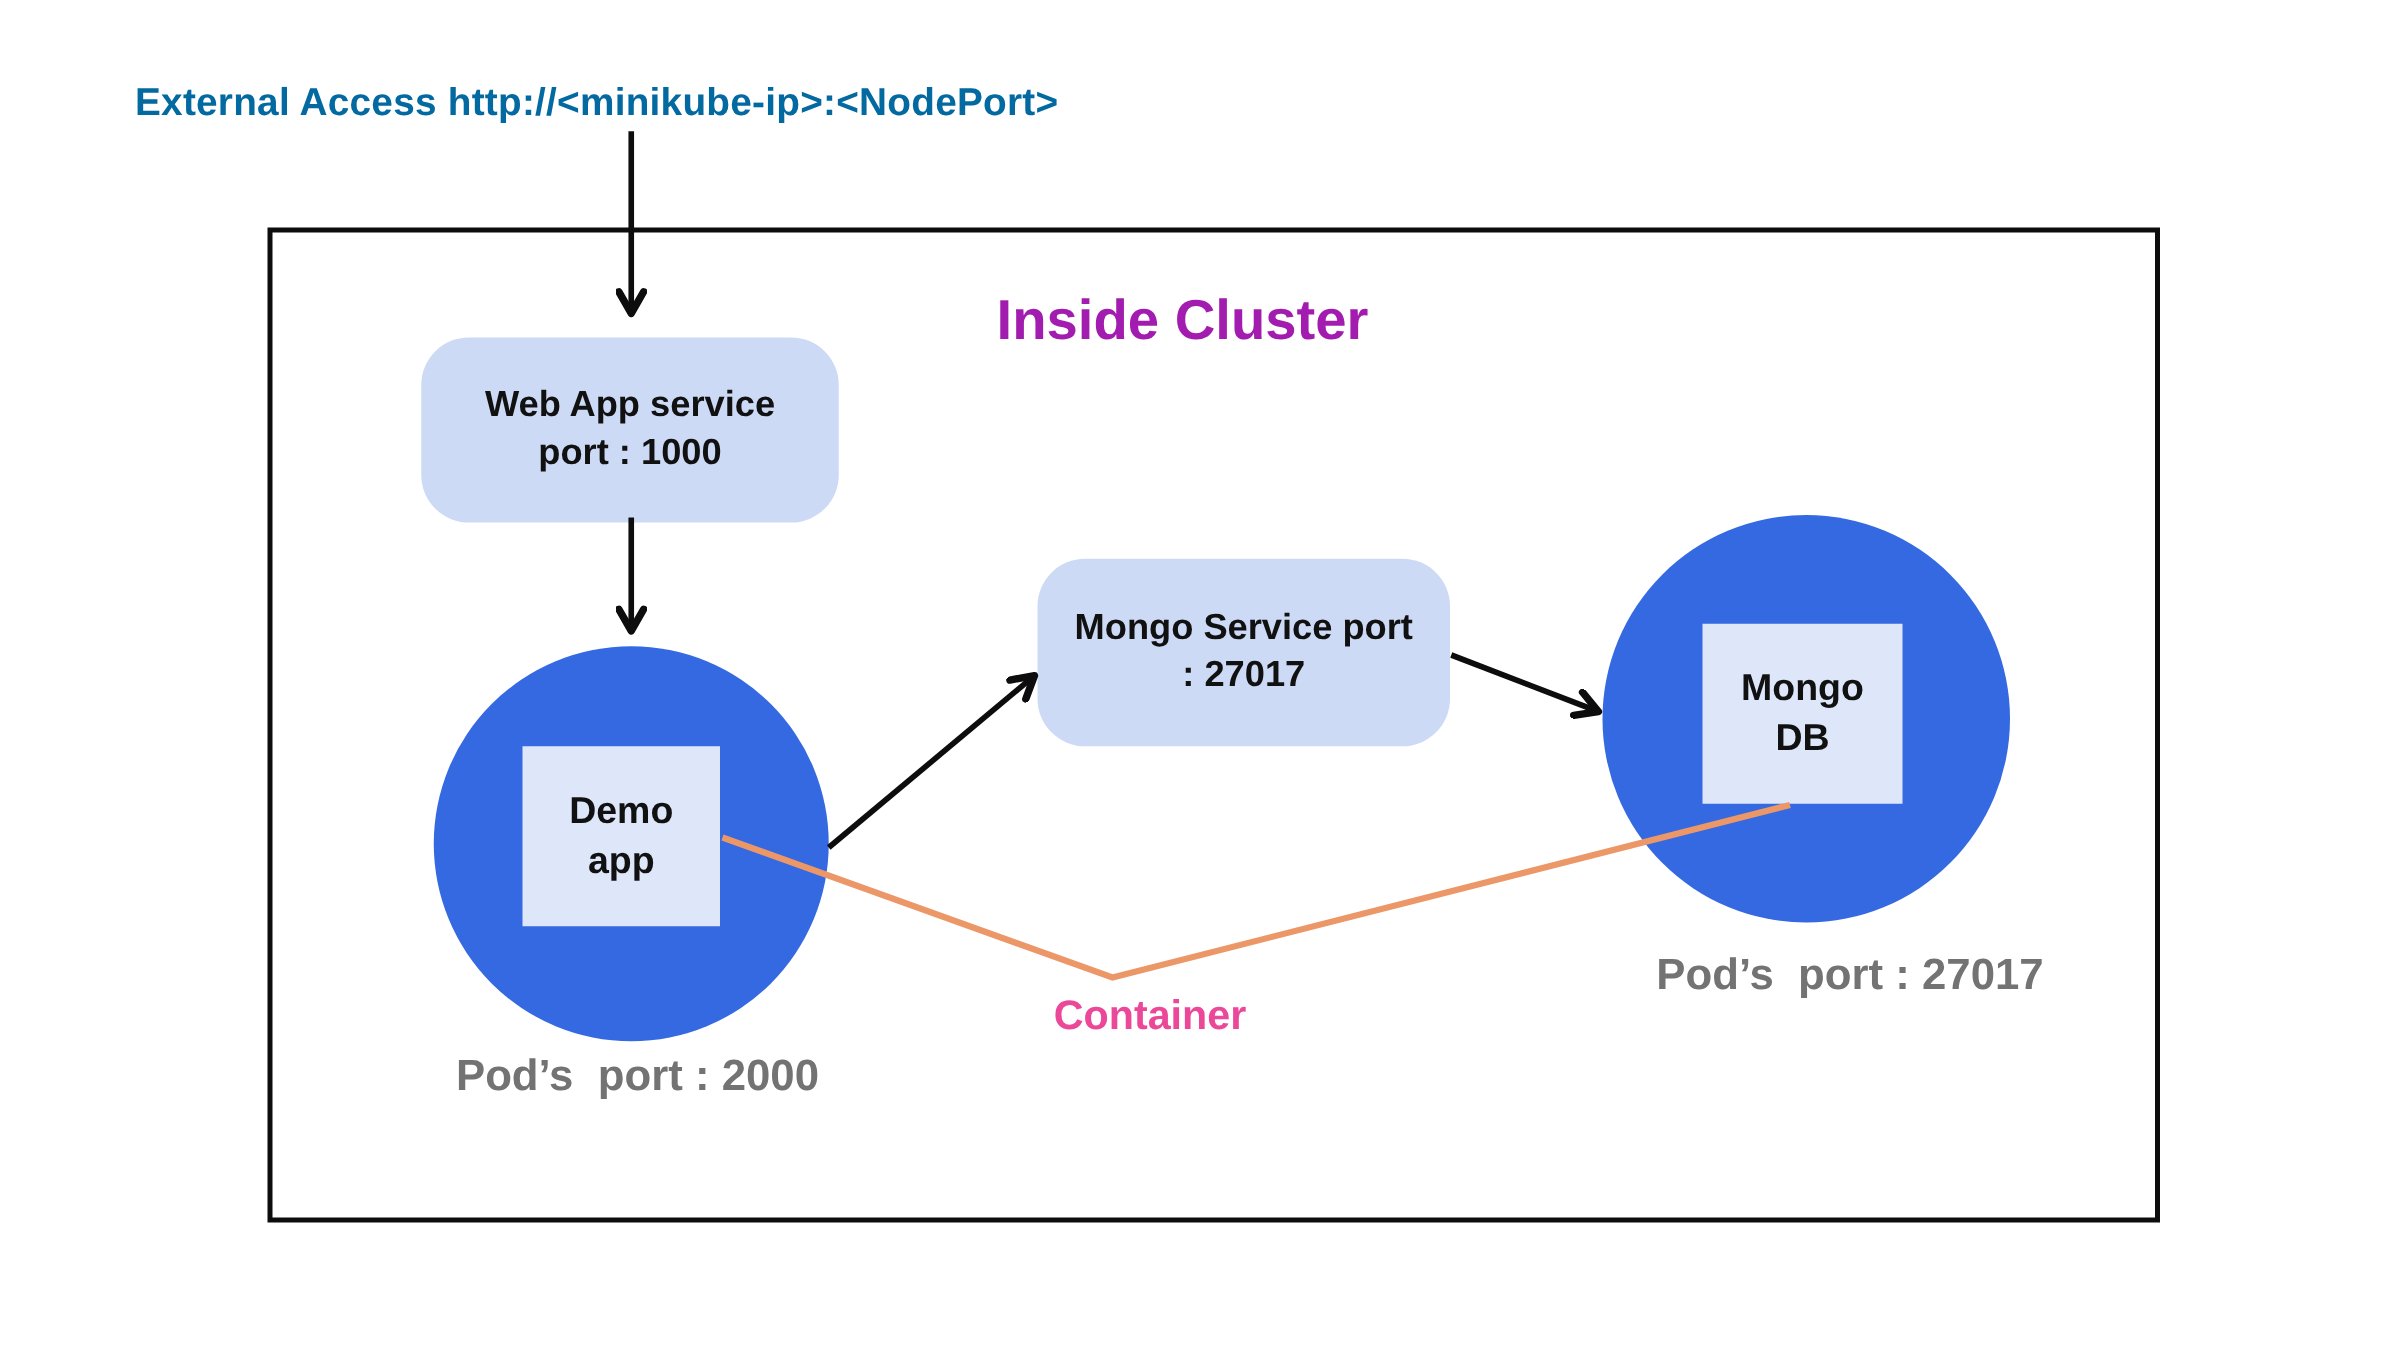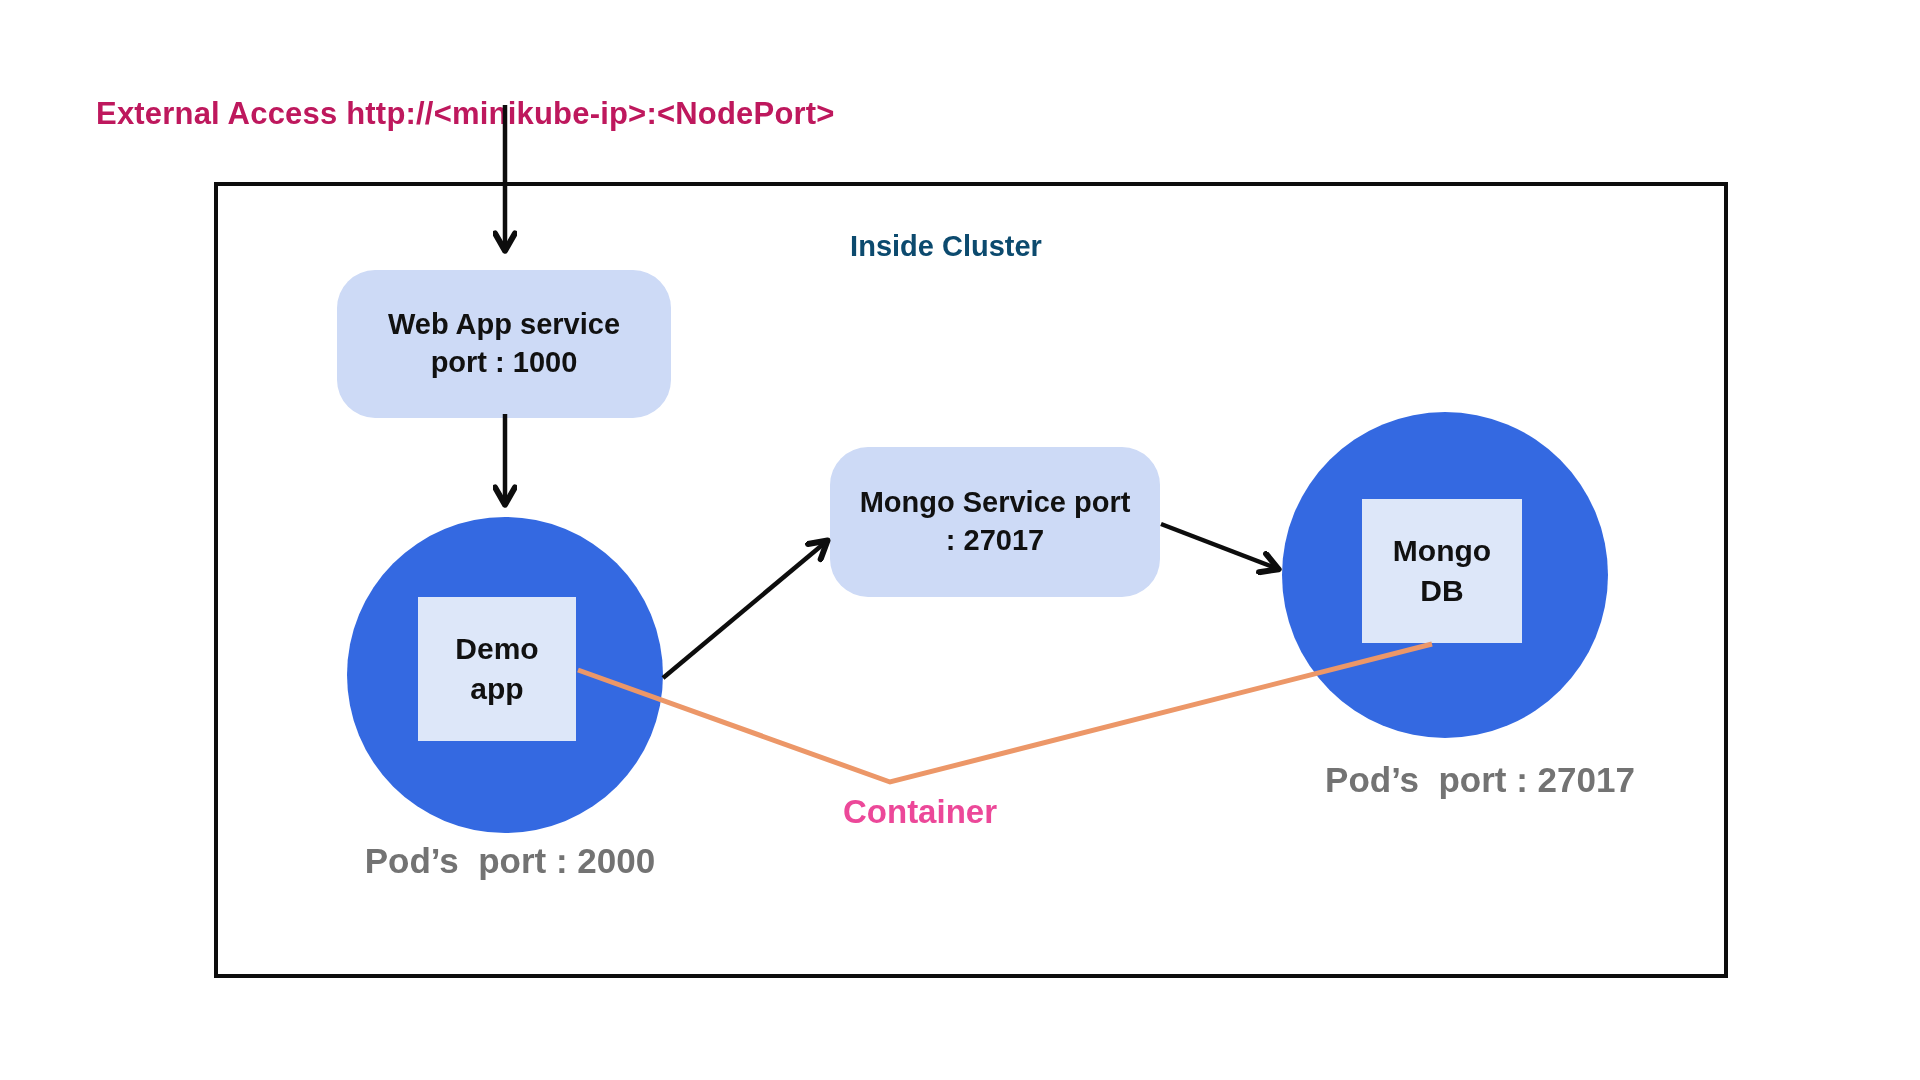--- a/index.html
+++ b/index.html
@@ -3,32 +3,32 @@
 <meta charset="utf-8">
 <style>
   html,body{margin:0;padding:0;background:#ffffff;}
   body{width:1920px;height:1080px;font-family:"Liberation Sans","DejaVu Sans",sans-serif;}
   #canvas{position:relative;width:1920px;height:1080px;background:#ffffff;overflow:hidden;}
 
   .abs{position:absolute;}
   .pre{white-space:pre;}
 
   .ext-label{
-    left:96px;top:64px;
-    font-size:31px;font-weight:700;color:#be185d;letter-spacing:.2px;margin-top:32px;
+    left:108px;top:64px;
+    font-size:31px;font-weight:700;color:#0369a1;letter-spacing:.2px;
   }
 
   .cluster-box{
     left:214px;top:182px;width:1514px;height:796px;
     border:4px solid #0d0d0d;background:transparent;box-sizing:border-box;
   }
 
   .cluster-title{
     left:770px;top:230px;width:352px;text-align:center;
-    font-size:29px;font-weight:700;color:#0c4a6e;
+    font-size:45px;font-weight:700;color:#a21caf;
   }
 
   .service-node{
     background:#cddaf6;border-radius:38px;
     display:flex;flex-direction:column;justify-content:center;align-items:center;
     color:#111;font-weight:700;font-size:29px;line-height:1.3;text-align:center;
   }
   .svc-webapp{left:337px;top:270px;width:334px;height:148px;}
   .svc-mongo{left:830px;top:447px;width:330px;height:150px;}
 

